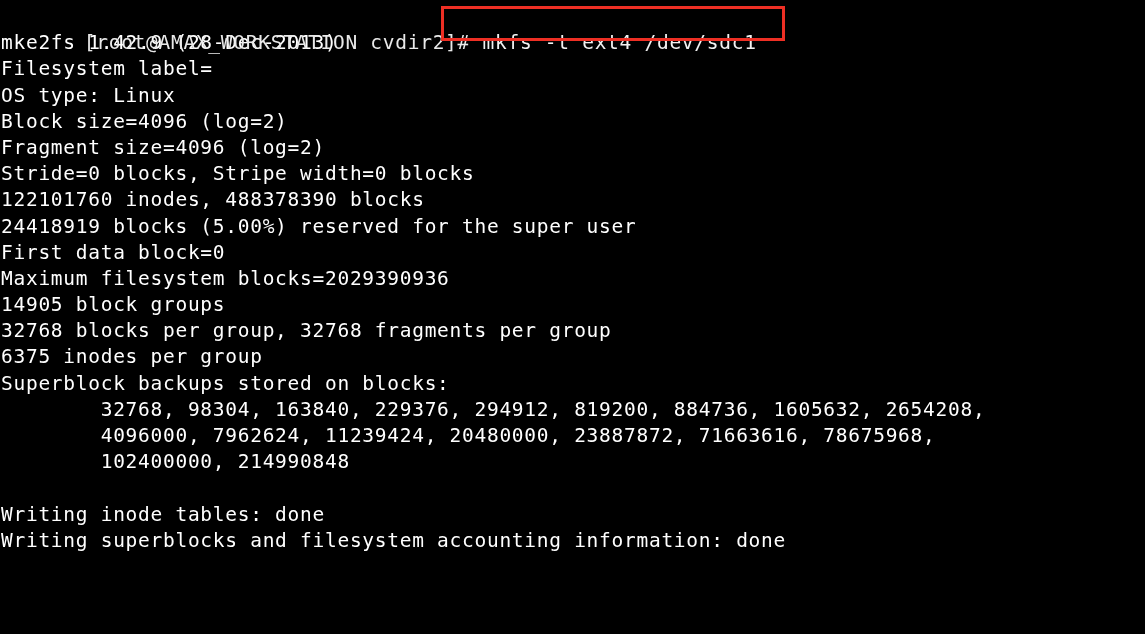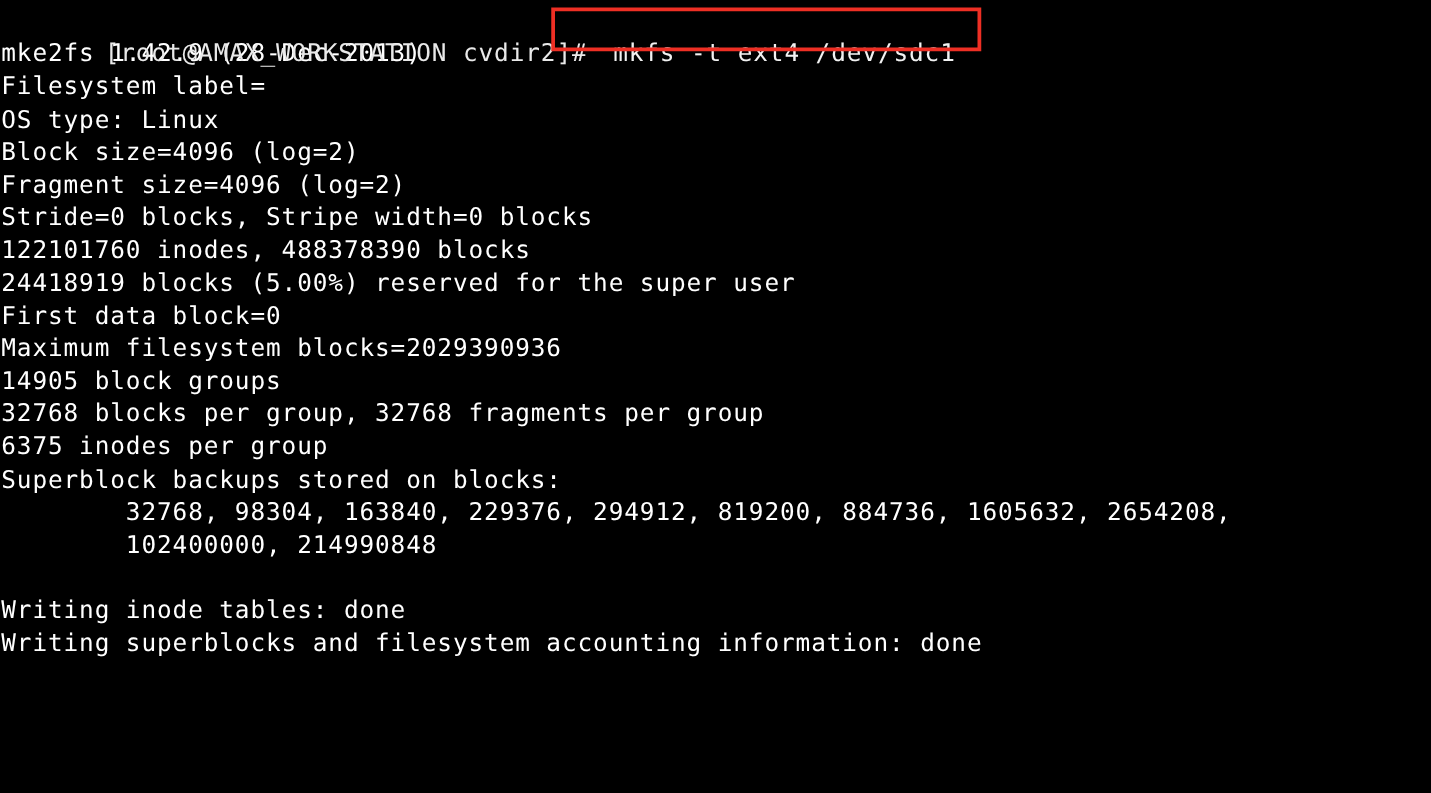--- a/index.html
+++ b/index.html
@@ -54,21 +54,20 @@
     border: 3px solid #ee2f24;
     box-sizing: border-box;
     pointer-events: none;
   }
   .prompt {
     color: #e9e9e9;
     margin-left: 8px;
   }
   .command {
     color: #f2f2f2;
-    margin-left: 8px;
   }
 </style>
 </head>
 <body>
 
 <div id="terminal">
   <div class="screen">
 
     <div class="cmd-line">
       <span class="seg prompt">[root@AMAX_WORKSTATION cvdir2]#</span><span class="seg"> </span><span class="seg command">mkfs -t ext4 /dev/sdc1</span>
@@ -83,19 +82,20 @@
     <div class="line">Stride=0 blocks, Stripe width=0 blocks</div>
     <div class="line">122101760 inodes, 488378390 blocks</div>
     <div class="line">24418919 blocks (5.00%) reserved for the super user</div>
     <div class="line">First data block=0</div>
     <div class="line">Maximum filesystem blocks=2029390936</div>
     <div class="line">14905 block groups</div>
     <div class="line">32768 blocks per group, 32768 fragments per group</div>
     <div class="line">6375 inodes per group</div>
     <div class="line">Superblock backups stored on blocks:</div>
     <div class="line">        32768, 98304, 163840, 229376, 294912, 819200, 884736, 1605632, 2654208,</div>
+    <div class="line">        4096000, 7962624, 11239424, 20480000, 23887872, 71663616, 78675968,</div>
     <div class="line">        102400000, 214990848</div>
     <div class="line blank"></div>
     <div class="line">Writing inode tables: done</div>
     <div class="line">Writing superblocks and filesystem accounting information: done</div>
 
   </div>
 </div>
 
 </body></html>

